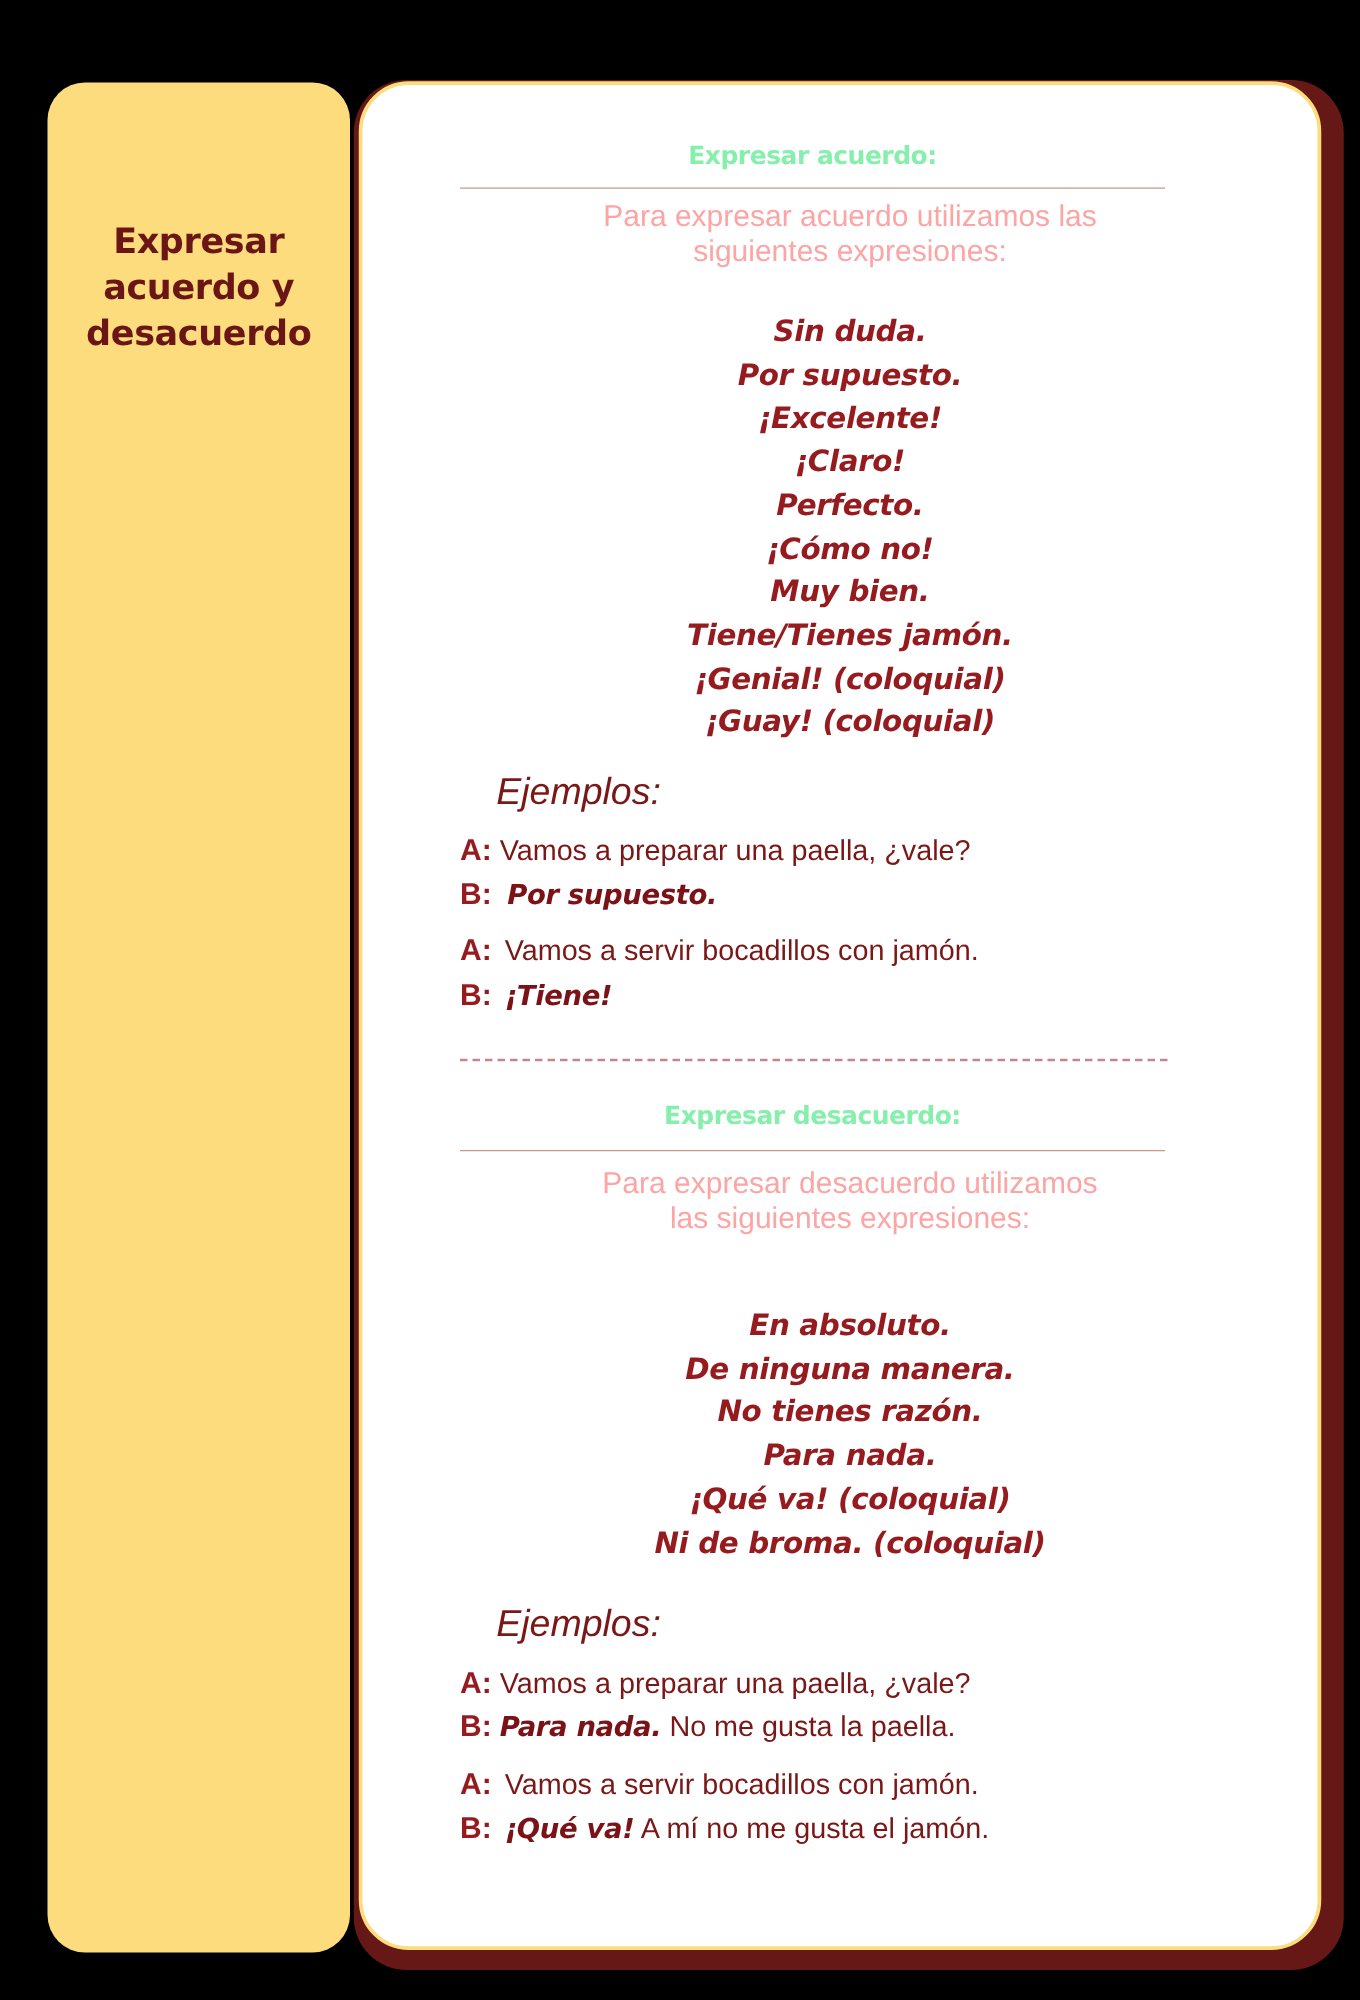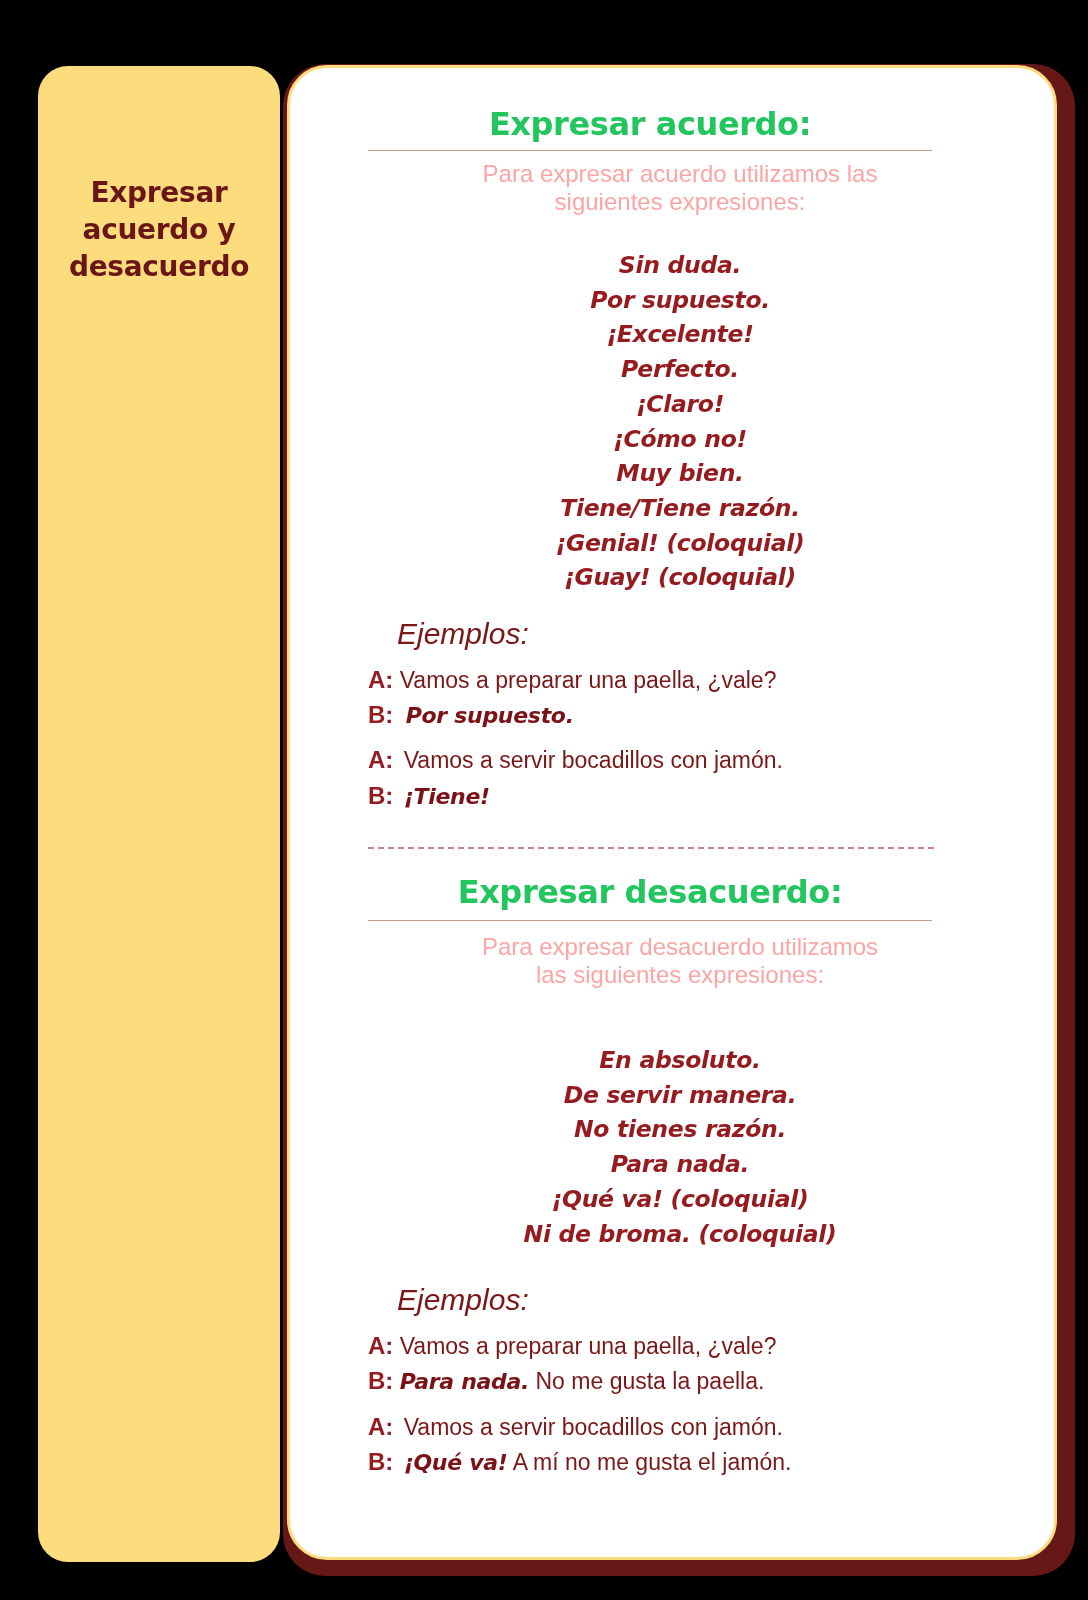--- a/index.html
+++ b/index.html
@@ -19,22 +19,22 @@
   .card-shadow {
     position: absolute; left: 283px; top: 64px; width: 792px; height: 1512px;
     background: #661816; border-radius: 42px;
   }
   .card {
     position: absolute; left: 287px; top: 65px; width: 770px; height: 1495px;
     background: #ffffff; border: 3px solid #fddc7d; border-radius: 40px; box-sizing: border-box;
   }
   .center-col { position: absolute; left: 368px; width: 564px; text-align: center; }
   .h2 {
-    color: #22c55e; font-family: "DejaVu Sans", sans-serif; font-weight: bold;
-    font-size: 32px; line-height: 30px; letter-spacing: -0.4px;
+    color: #86efac; font-family: "DejaVu Sans", sans-serif; font-weight: bold;
+    font-size: 20px; line-height: 30px; letter-spacing: -0.4px;
   }
   .rule { position: absolute; left: 368px; width: 564px; height: 1px; background: #c89a8c; }
   .intro {
     color: #fca5a5; font-family: "Liberation Sans", sans-serif; font-size: 24px; line-height: 28px;
   }
   .expr {
     color: #961b1f; font-family: "DejaVu Sans", sans-serif; font-weight: bold; font-style: italic;
     font-size: 23.5px; line-height: 34.7px; letter-spacing: -0.3px;
   }
   .ej {
@@ -74,25 +74,25 @@
 
 <div class="center-col intro" style="top:160px; left:398px;">
   <div>Para expresar acuerdo utilizamos las</div>
   <div>siguientes expresiones:</div>
 </div>
 
 <div class="center-col expr" style="top:248px; left:398px;">
   <div>Sin duda.</div>
   <div>Por supuesto.</div>
   <div>¡Excelente!</div>
+  <div>¡Claro!</div>
   <div>Perfecto.</div>
-  <div>¡Claro!</div>
   <div>¡Cómo no!</div>
   <div>Muy bien.</div>
-  <div>Tiene/Tiene razón.</div>
+  <div>Tiene/Tienes jamón.</div>
   <div>¡Genial! (coloquial)</div>
   <div>¡Guay! (coloquial)</div>
 </div>
 
 <div class="ej" style="top:620px;">Ejemplos:</div>
 
 <div class="dialog" style="top:666px;">
   <span class="spk">A:</span>
   <span>Vamos a preparar una paella, ¿vale?</span>
 </div>
@@ -114,21 +114,21 @@
 <div class="center-col h2" style="top:877px;">Expresar desacuerdo:</div>
 <div class="rule" style="top:920px;"></div>
 
 <div class="center-col intro" style="top:933px; left:398px;">
   <div>Para expresar desacuerdo utilizamos</div>
   <div>las siguientes expresiones:</div>
 </div>
 
 <div class="center-col expr" style="top:1043px; left:398px;">
   <div>En absoluto.</div>
-  <div>De servir manera.</div>
+  <div>De ninguna manera.</div>
   <div>No tienes razón.</div>
   <div>Para nada.</div>
   <div>¡Qué va! (coloquial)</div>
   <div>Ni de broma. (coloquial)</div>
 </div>
 
 <div class="ej" style="top:1286px;">Ejemplos:</div>
 
 <div class="dialog" style="top:1332px;">
   <span class="spk">A:</span>

